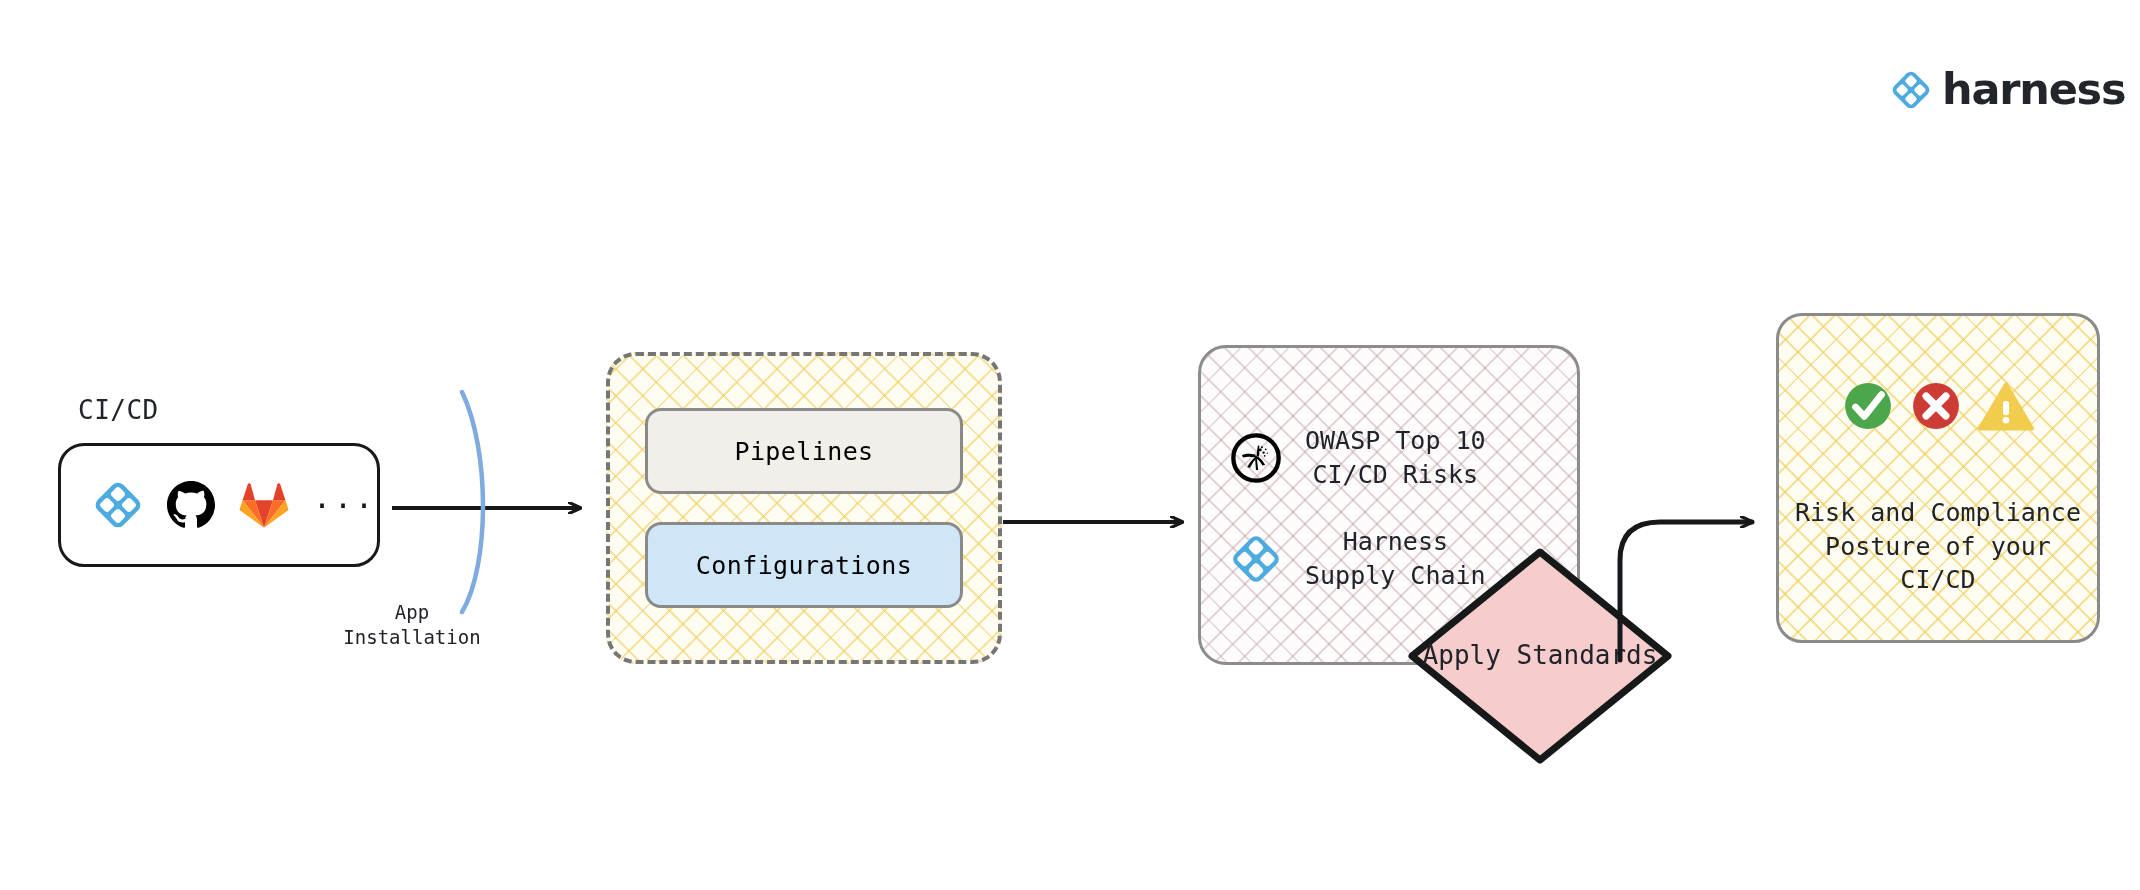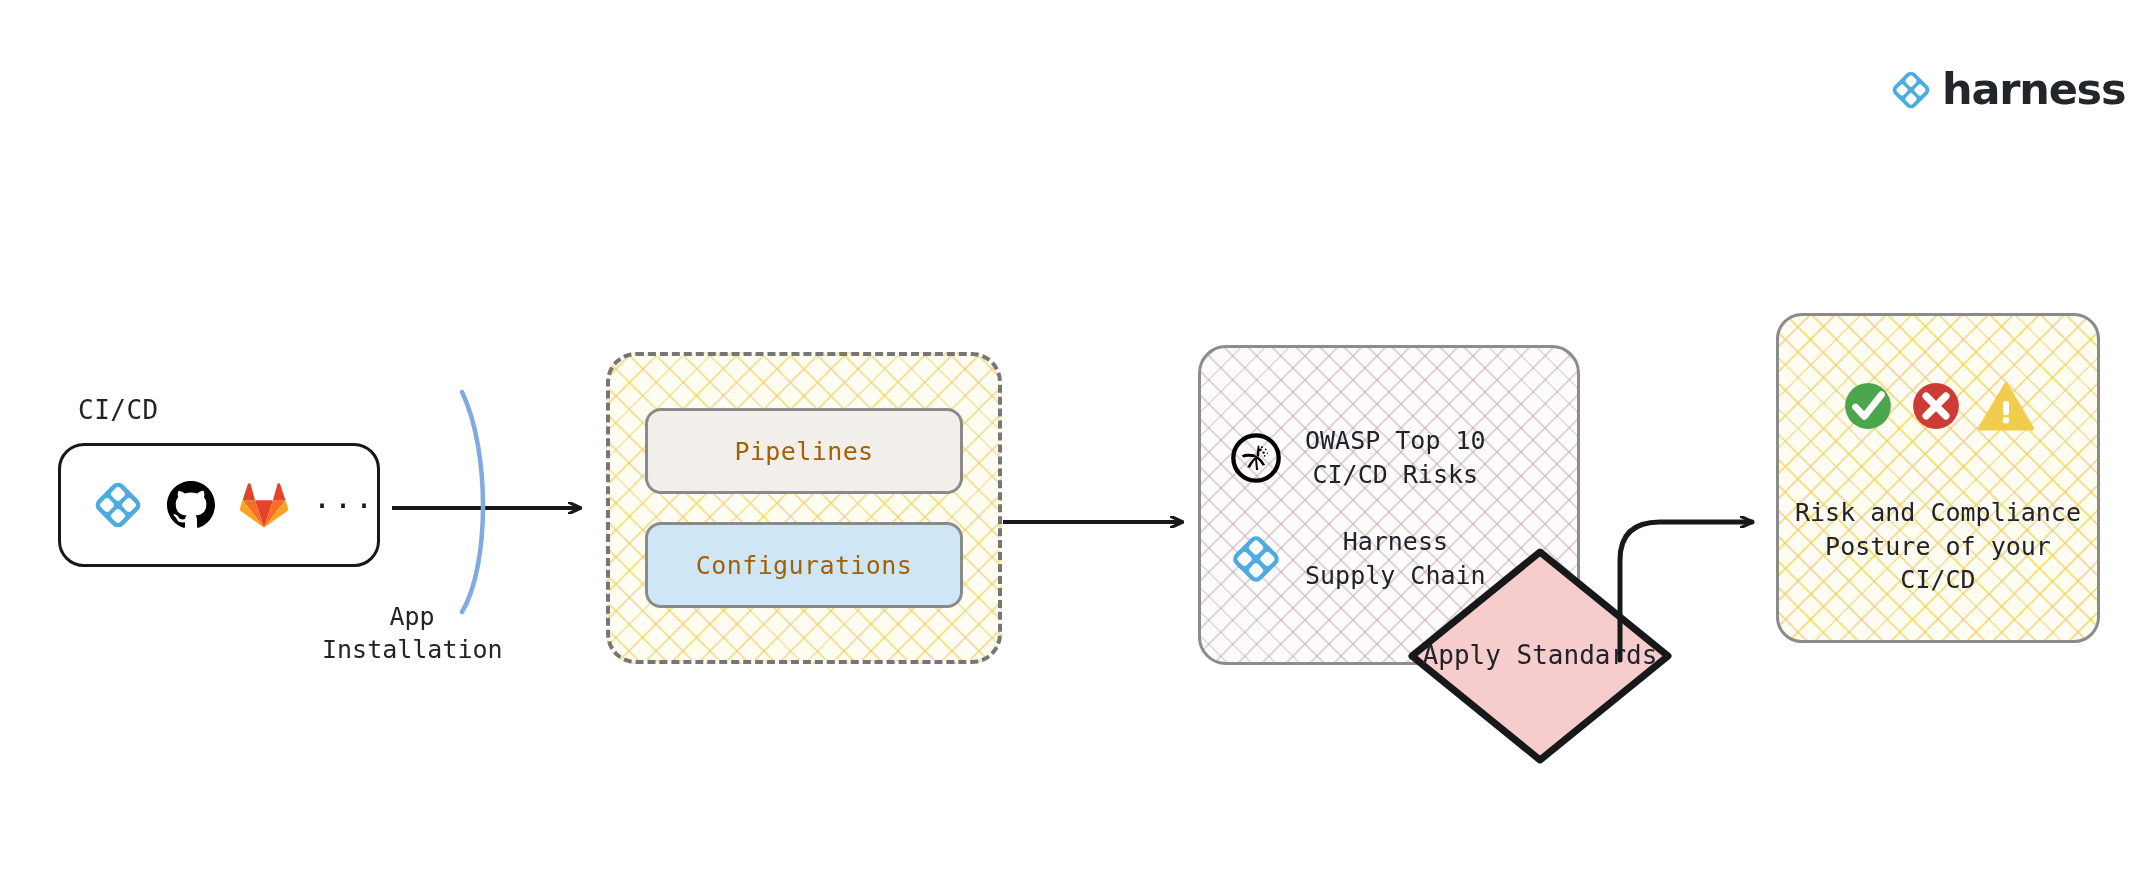--- a/index.html
+++ b/index.html
@@ -60,21 +60,21 @@
     letter-spacing: 3px;
     line-height: 0.4;
     padding-bottom: 14px;
   }
 
   
   #app-install-label {
     left: 322px; top: 600px;
     width: 180px;
     text-align: center;
-    font-size: 25px;
+    font-size: 19px;
     color: #20232a;
     line-height: 1.32;
   }
 
   
   #pipeline-group {
     left: 606px; top: 352px;
     width: 396px; height: 312px;
     box-sizing: border-box;
     border: 4px dashed #767676;
@@ -91,21 +91,21 @@
   }
   .inner-card {
     width: 318px; height: 86px;
     box-sizing: border-box;
     border: 3px solid #8a8a8a;
     border-radius: 16px;
     display: flex;
     align-items: center;
     justify-content: center;
     font-size: 25px;
-    color: #a16207;
+    color: #000000;
     letter-spacing: 0.4px;
   }
   #card-pipelines { background: #f2efea; }
   #card-configurations { background: #cfe6f7; }
 
   
   #standards-box {
     left: 1198px; top: 345px;
     width: 382px; height: 320px;
     box-sizing: border-box;

